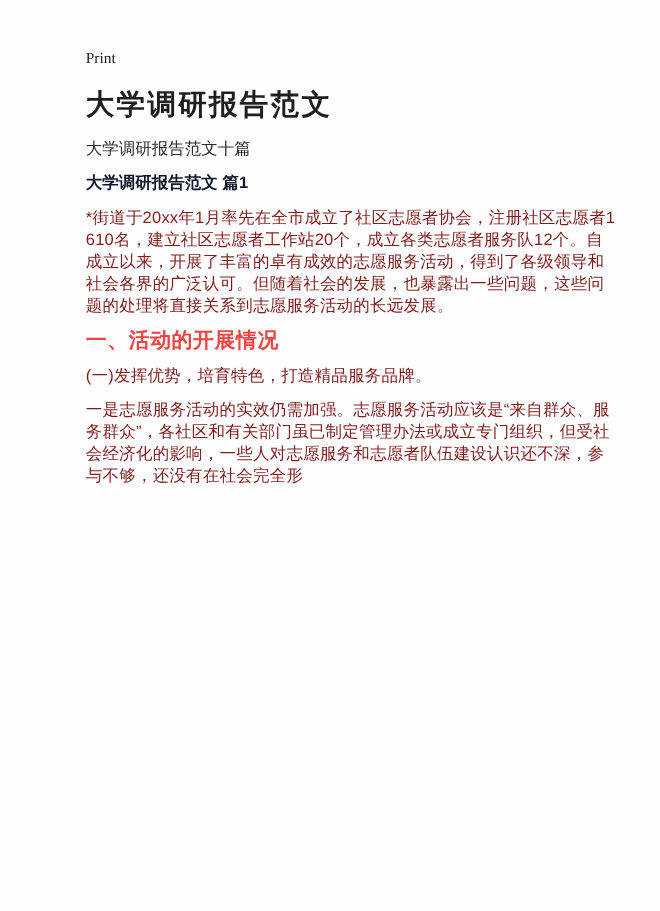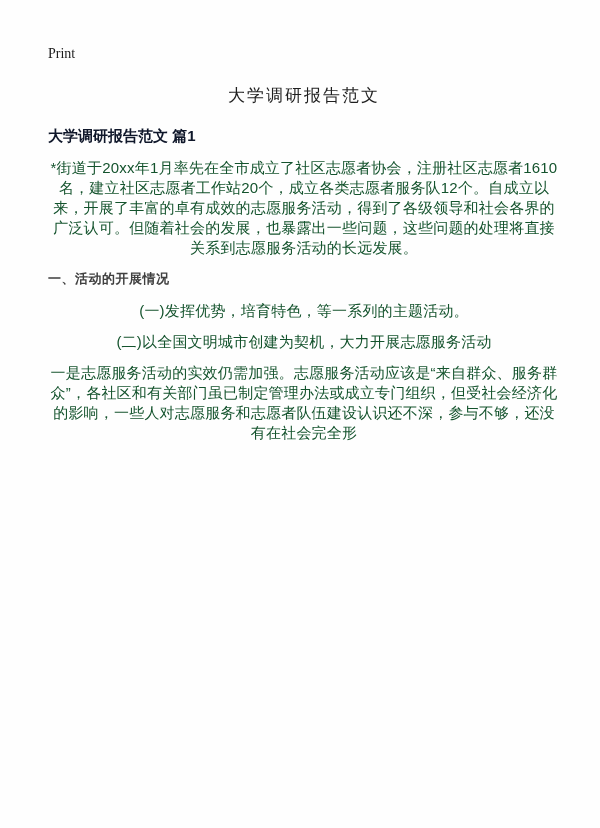--- a/index.html
+++ b/index.html
@@ -12,90 +12,89 @@
     width: 600px;
     height: 828px;
     overflow: hidden;
     color: #262626;
     font-family: "Liberation Sans", "DejaVu Sans", sans-serif;
   }
   .page {
     width: 600px;
     height: 828px;
     background: #fefefe;
-    padding: 44px 40px 0 48px;
+    padding: 44px 40px 0 78px;
   }
   .print-link {
     font-family: "Liberation Serif", "DejaVu Serif", serif;
     font-size: 14px;
     color: #1c1c1c;
     margin: 0 0 21px 0;
     display: inline-block;
     cursor: pointer;
   }
   .doc-title {
-    font-size: 17px;
-    font-weight: normal;
-    text-align: center;
+    font-size: 26px;
+    font-weight: bold;
     color: #1f1f1f;
     letter-spacing: 2px;
     margin: 0 0 19px 0;
     line-height: 25px;
   }
   .list-title {
     font-size: 15px;
     font-weight: normal;
     color: #2b2b2b;
     margin: 0 0 13px 0;
     line-height: 18px;
   }
   .piece-title {
     font-size: 15px;
     font-weight: bold;
     color: #0f172a;
     margin: 0 0 13px 0;
     line-height: 18px;
   }
   .section-heading {
-    font-size: 13px;
+    font-size: 19px;
     font-weight: bold;
-    color: #404040;
+    color: #ef4444;
     margin: 7px 0 13px 0;
     line-height: 19px;
     letter-spacing: 0.5px;
   }
   .para {
     font-size: 15px;
     line-height: 20px;
-    color: #14532d;
+    color: #7f1d1d;
     margin: 0 0 11px 0;
     word-break: break-all;
-    text-align: center;
+    text-align: left;
     letter-spacing: 0.2px;
   }
 </style>
 </head>
 <body>
 
 <div class="page">
 
   <div class="print-link">Print</div>
 
   <h1 class="doc-title">大学调研报告范文</h1>
 
+  <div class="list-title">大学调研报告范文十篇</div>
 
   <h2 class="piece-title">大学调研报告范文 篇1</h2>
 
   <p class="para">*街道于20xx年1月率先在全市成立了社区志愿者协会，注册社区志愿者1610名，建立社区志愿者工作站20个，成立各类志愿者服务队12个。自成立以来，开展了丰富的卓有成效的志愿服务活动，得到了各级领导和社会各界的广泛认可。但随着社会的发展，也暴露出一些问题，这些问题的处理将直接关系到志愿服务活动的长远发展。</p>
 
   <h3 class="section-heading">一、活动的开展情况</h3>
 
-  <p class="para">(一)发挥优势，培育特色，等一系列的主题活动。</p>
+  <p class="para">(一)发挥优势，培育特色，打造精品服务品牌。</p>
 
 
-  <p class="para">(二)以全国文明城市创建为契机，大力开展志愿服务活动</p>
 
 
 
 
   <p class="para">一是志愿服务活动的实效仍需加强。志愿服务活动应该是“来自群众、服务群众”，各社区和有关部门虽已制定管理办法或成立专门组织，但受社会经济化的影响，一些人对志愿服务和志愿者队伍建设认识还不深，参与不够，还没有在社会完全形</p>
 
 </div>
 
 </body></html>

